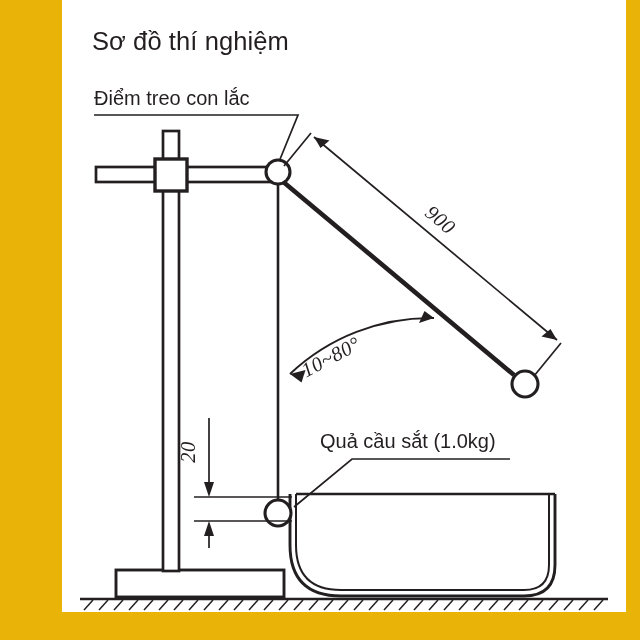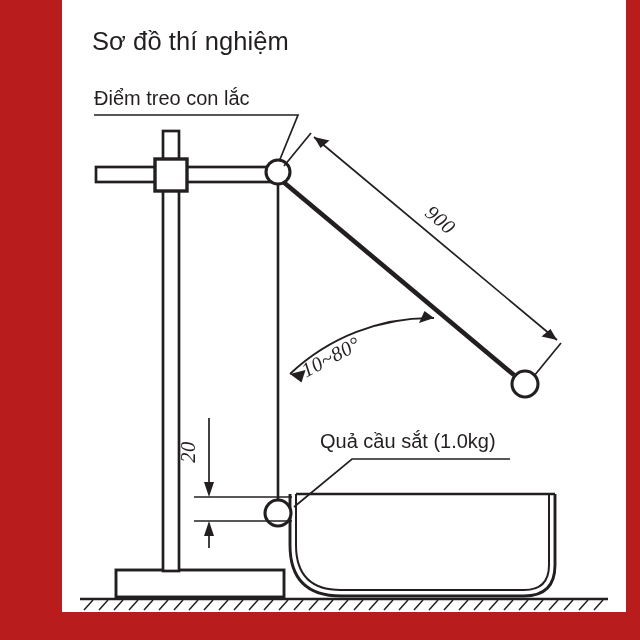--- a/index.html
+++ b/index.html
@@ -11,21 +11,21 @@
   body {
     width: 640px;
     height: 640px;
     overflow: hidden;
     font-family: "Liberation Sans", sans-serif;
   }
   #screenshot {
     position: relative;
     width: 640px;
     height: 640px;
-    background: #b91c1c;
+    background: #eab308;
   }
   #canvas-sheet {
     position: absolute;
     left: 62px;
     top: 0px;
     width: 564px;
     height: 612px;
     background: #ffffff;
     overflow: hidden;
   }

